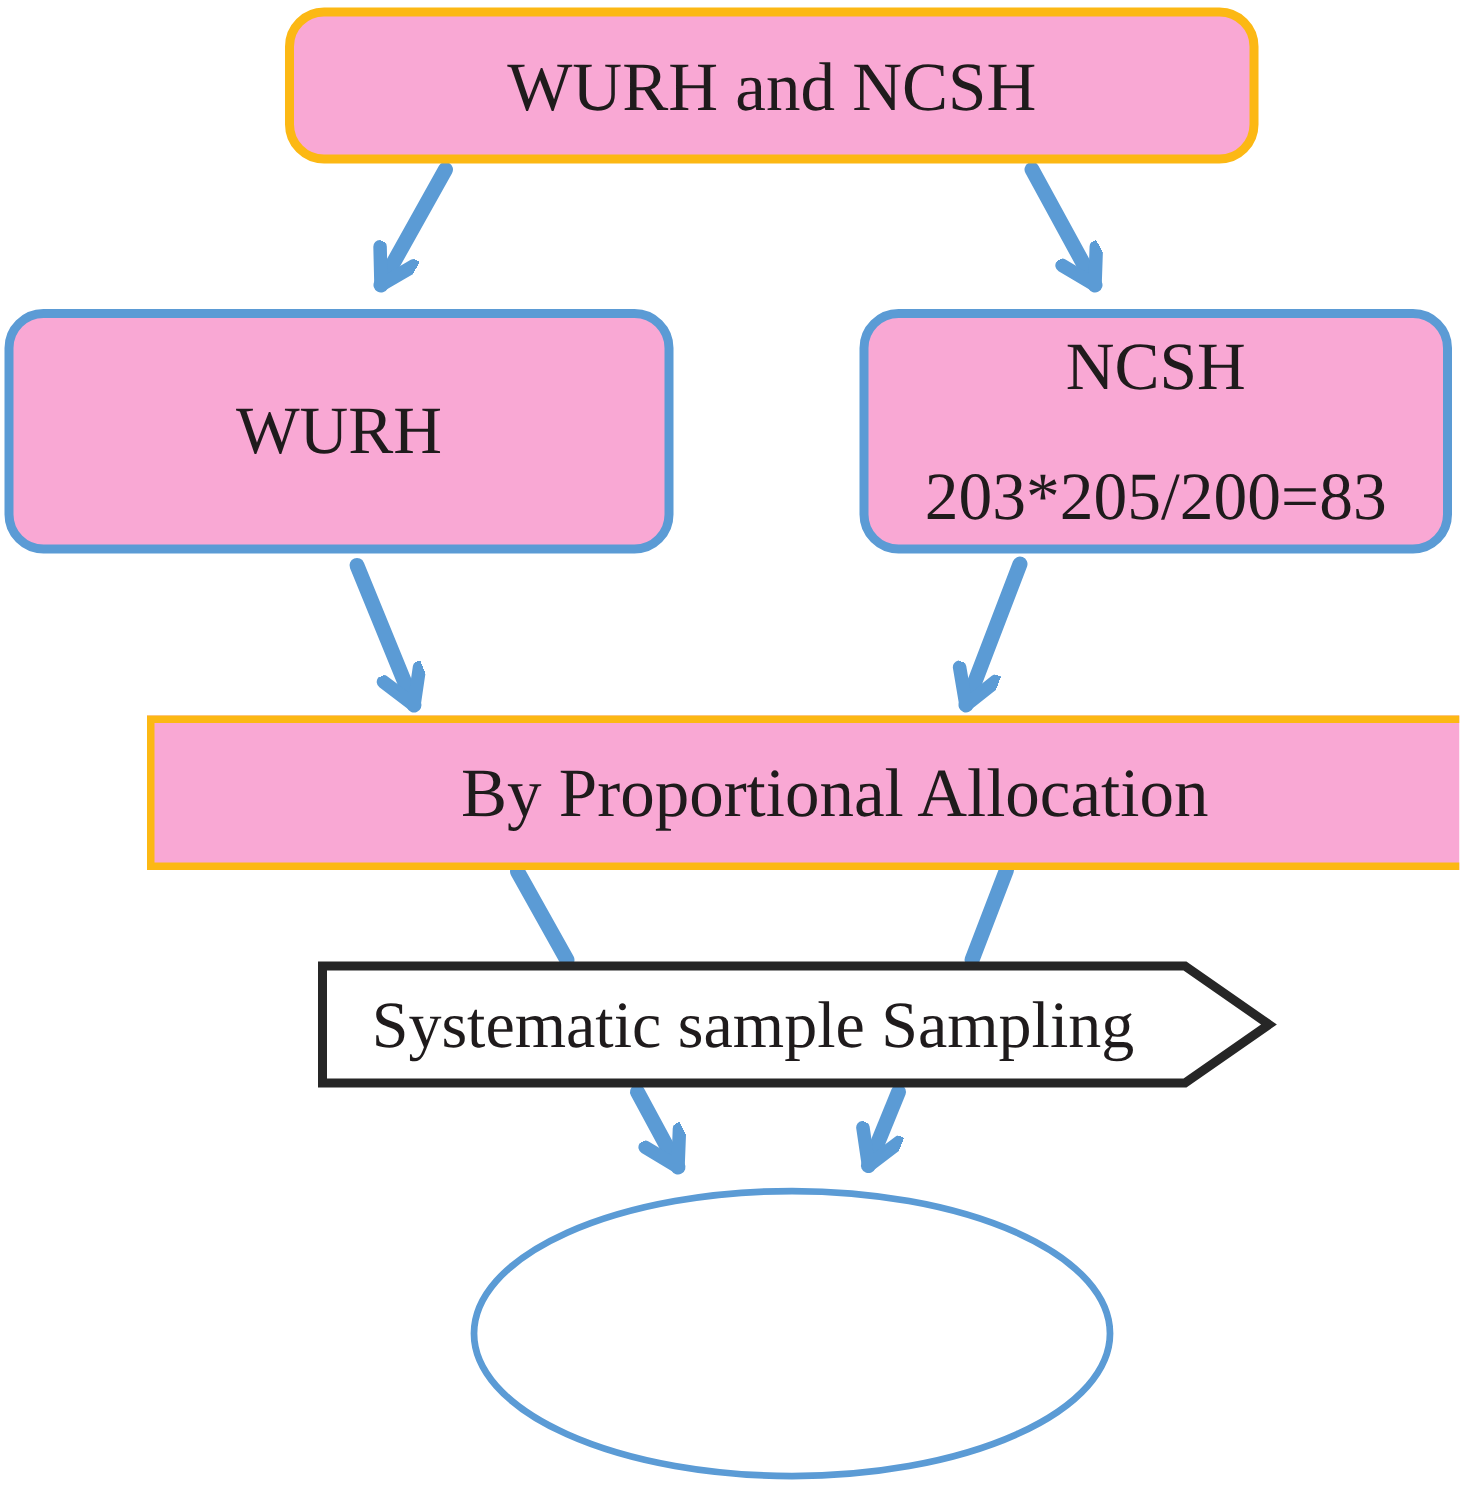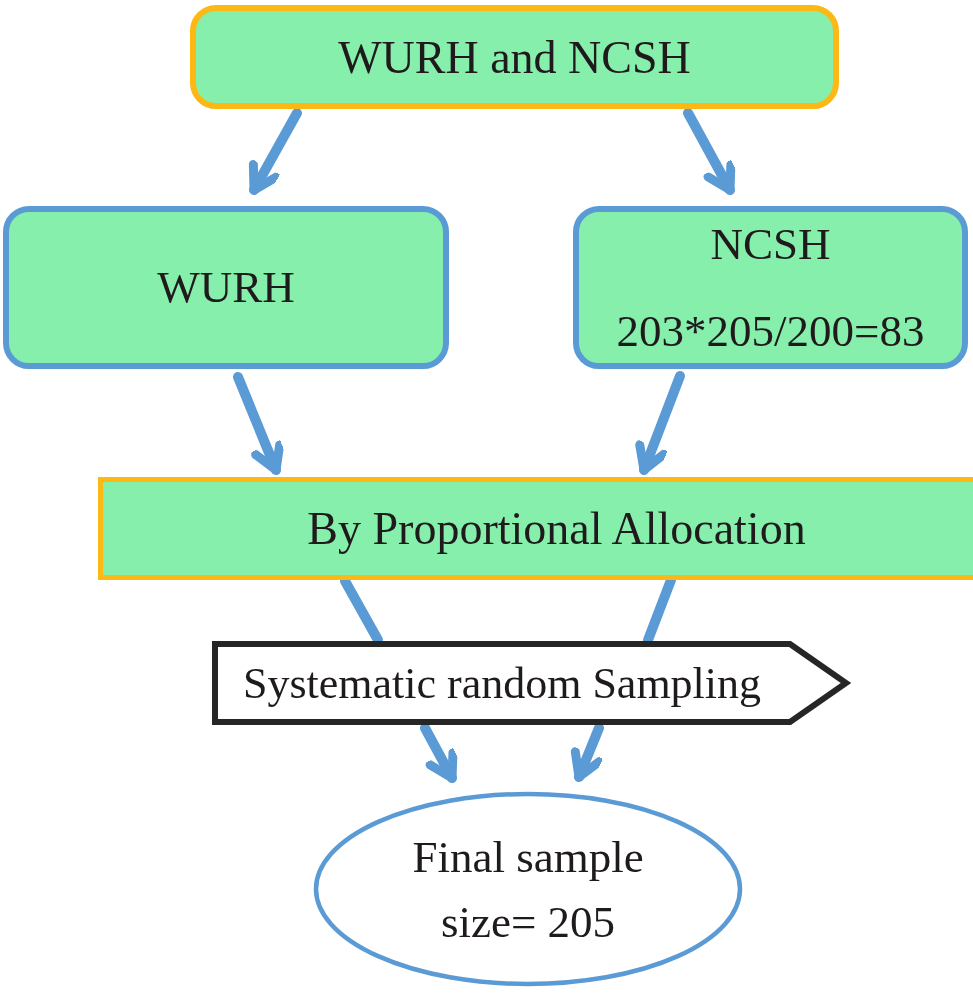--- a/index.html
+++ b/index.html
@@ -26,21 +26,21 @@
   .pentagon{fill:#ffffff;stroke:var(--black);stroke-width:6;stroke-linejoin:miter;}
   .final-ellipse{fill:#ffffff;stroke:var(--blue);stroke-width:4.5;}
 
   .node{
     position:absolute;
     display:flex;
     flex-direction:column;
     align-items:center;
     justify-content:center;
     text-align:center;
-    background:#86efac;
+    background:#f9a8d4;
   }
   .node.transparent{background:transparent;border:none;}
 
   .top-box{
     left:190px; top:5px; width:649px; height:104px;
     border:6px solid var(--yellow);
     border-radius:26px;
     font-size:46px;
   }
   .stratum-box{
@@ -105,21 +105,17 @@
   <div class="node stratum-box ncsh-box">
     <span>NCSH</span>
     <span>203*205/200=83</span>
   </div>
 
   <div class="node alloc-box">
     <span>By Proportional Allocation</span>
   </div>
 
   <div class="node transparent sampling-label">
-    <span>Systematic random Sampling</span>
+    <span>Systematic sample Sampling</span>
   </div>
 
-  <div class="node transparent final-label">
-    <span>Final sample</span>
-    <span>size= 205</span>
-  </div>
 
 </div>
 
 </body></html>

